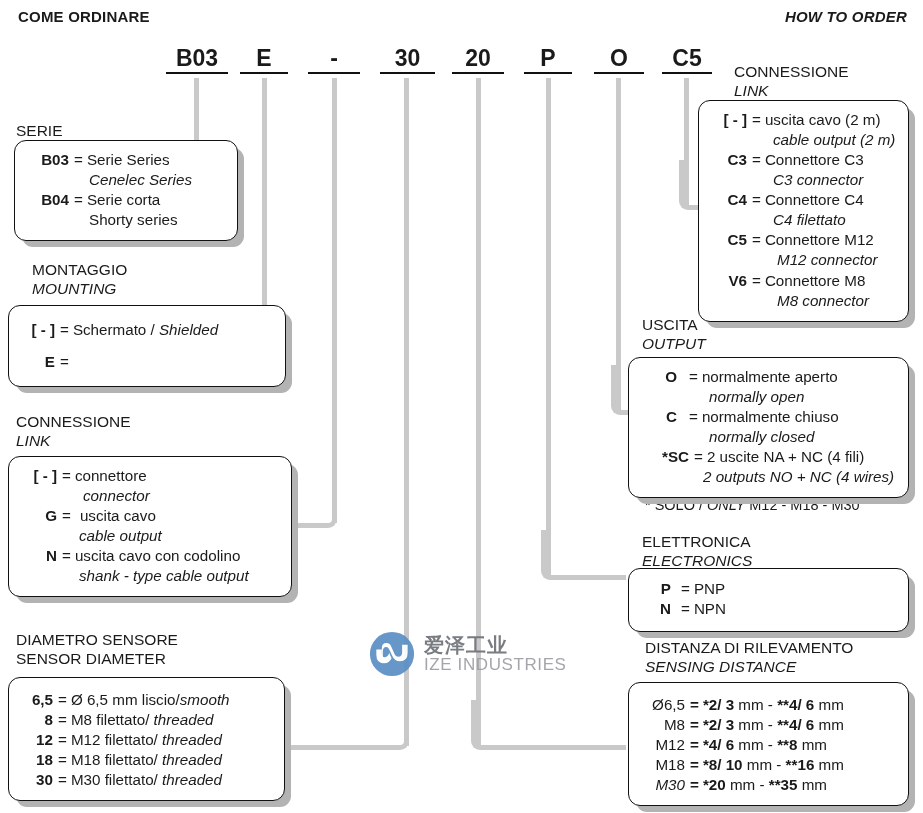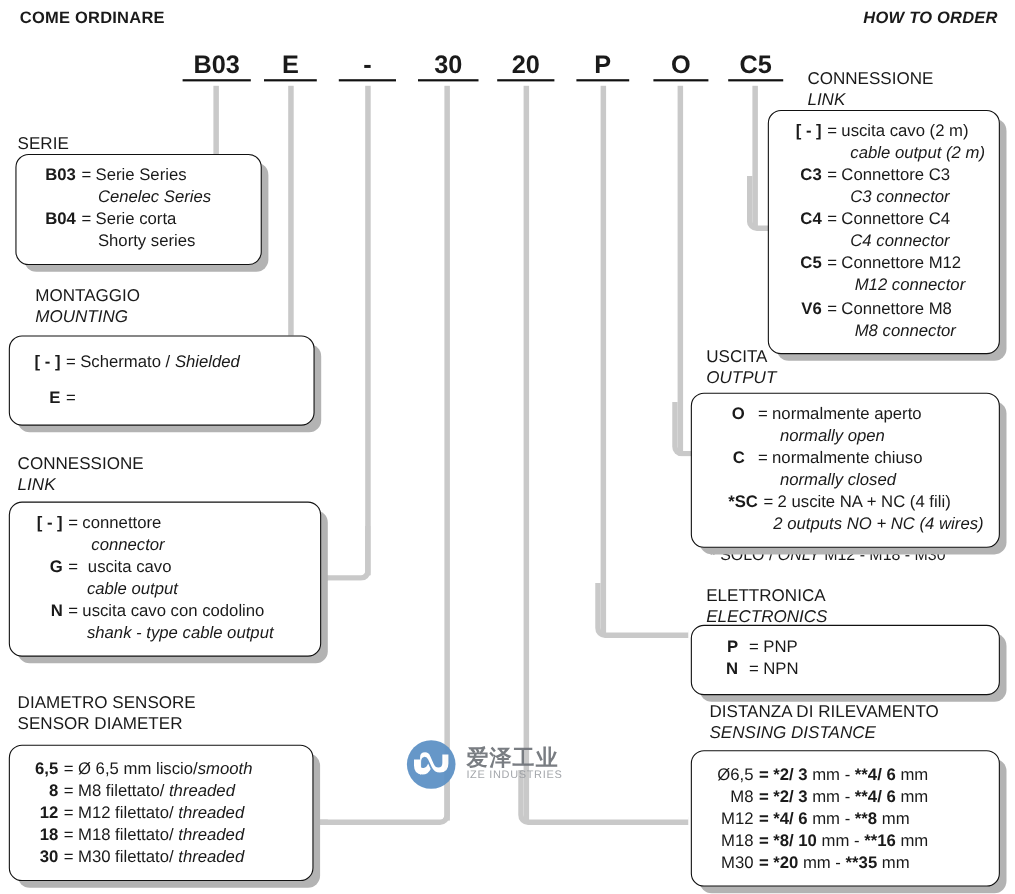--- a/index.html
+++ b/index.html
@@ -111,30 +111,29 @@
   }
 
   
   #watermark {
     position: absolute;
     display: flex;
     align-items: center;
     gap: 9px;
     z-index: 5;
     opacity: .92;
-    margin-top: 41px;
   }
   #watermark .wm-mark { width: 46px; height: 46px; flex: 0 0 auto; }
   #watermark .wm-text { line-height: 1.05; }
   #watermark .wm-cn {
     font-size: 20px; font-weight: bold; color: #6e7278;
     letter-spacing: 1px;
   }
   #watermark .wm-en {
-    font-size: 10px; color: #9b9ea3; letter-spacing: .6px;
+    font-size: 17px; color: #9b9ea3; letter-spacing: .6px;
   }
 </style>
 </head>
 <body>
 
 <div class="hdr" id="hdr-left">COME ORDINARE</div>
 <div class="hdr" id="hdr-right">HOW TO ORDER</div>
 
 <div class="code-seg" style="left:166px; width:62px;">B03</div>
 <div class="code-seg" style="left:240px; width:48px;">E</div>
@@ -276,21 +275,21 @@
     <span class="key" style="width:36px;">C3</span>
     <span class="eq">=</span>
     <span class="val">Connettore C3</span>
   </div>
   <div class="sub" style="padding-left:62px;">C3 connector</div>
   <div class="row">
     <span class="key" style="width:36px;">C4</span>
     <span class="eq">=</span>
     <span class="val">Connettore C4</span>
   </div>
-  <div class="sub" style="padding-left:62px;">C4 connector</div>
+  <div class="sub" style="padding-left:62px;">C4 filettato</div>
   <div class="row">
     <span class="key" style="width:36px;">C5</span>
     <span class="eq">=</span>
     <span class="val">Connettore M12</span>
   </div>
   <div class="sub" style="padding-left:66px;">M12 connector</div>
   <div class="row">
     <span class="key" style="width:36px;">V6</span>
     <span class="eq">=</span>
     <span class="val">Connettore M8</span>
@@ -362,21 +361,21 @@
     <span class="key" style="width:44px; font-weight:normal;">M12</span>
     <span class="eq bd">=</span>
     <span class="val"><span class="bd">*4/ 6</span><span> mm - </span><span class="bd">**8</span><span> mm</span></span>
   </div>
   <div class="row">
     <span class="key" style="width:44px; font-weight:normal;">M18</span>
     <span class="eq bd">=</span>
     <span class="val"><span class="bd">*8/ 10</span><span> mm - </span><span class="bd">**16</span><span> mm</span></span>
   </div>
   <div class="row">
-    <span class="key" style="width:44px; font-weight:normal;">M30</span>
+    <span class="key" style="width:44px; font-weight:normal;font-style:italic;">M30</span>
     <span class="eq bd">=</span>
     <span class="val"><span class="bd">*20</span><span> mm - </span><span class="bd">**35</span><span> mm</span></span>
   </div>
 </div>
 
 <div id="watermark" style="left:369px; top:631px;">
   <svg class="wm-mark" viewBox="0 0 100 100">
     <circle cx="50" cy="50" r="48" fill="#5a8fc4"></circle>
     <path d="M28 70 L28 36 Q28 26 38 26 Q45 26 48 33 L55 49 Q58 56 64 56 Q72 56 72 47 L72 30 L84 30 L84 48 Q84 66 67 66 Q56 66 51 55 L44 40 Q41 34 36 35 Q30 36 30 45 L30 70 Z" fill="#ffffff"></path>
     <path d="M16 52 Q16 70 33 70 Q44 70 49 59 L44 48 Q41 56 35 57 Q28 58 28 49 L28 40 L16 40 Z" fill="#ffffff"></path>

